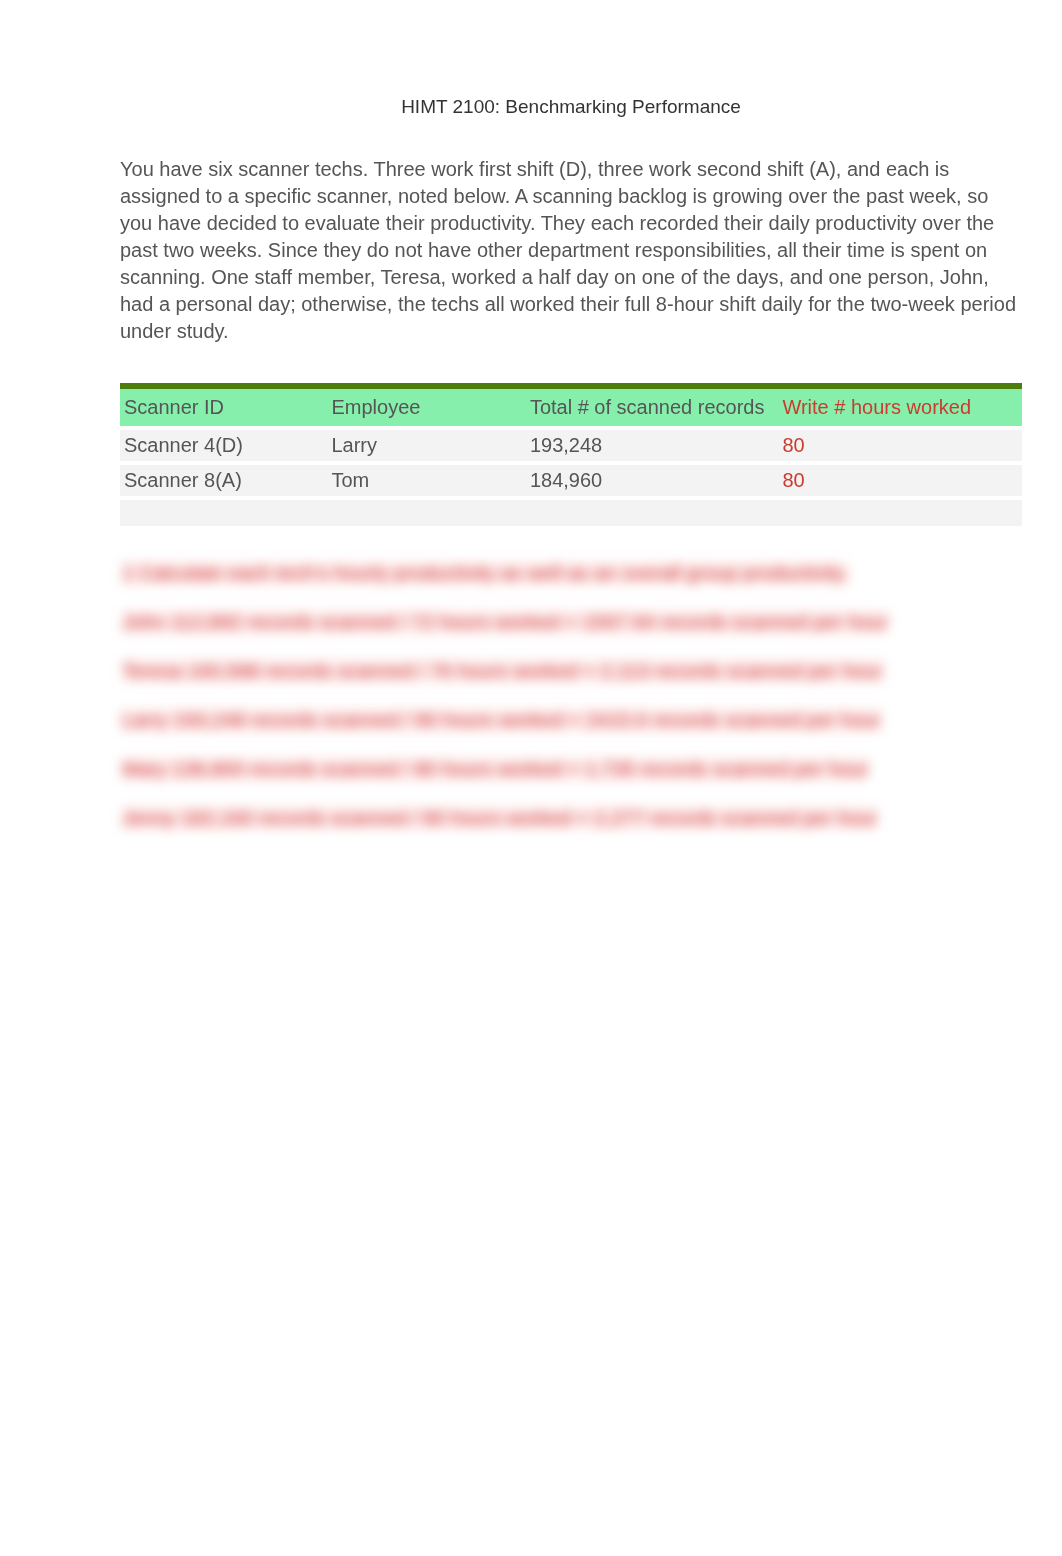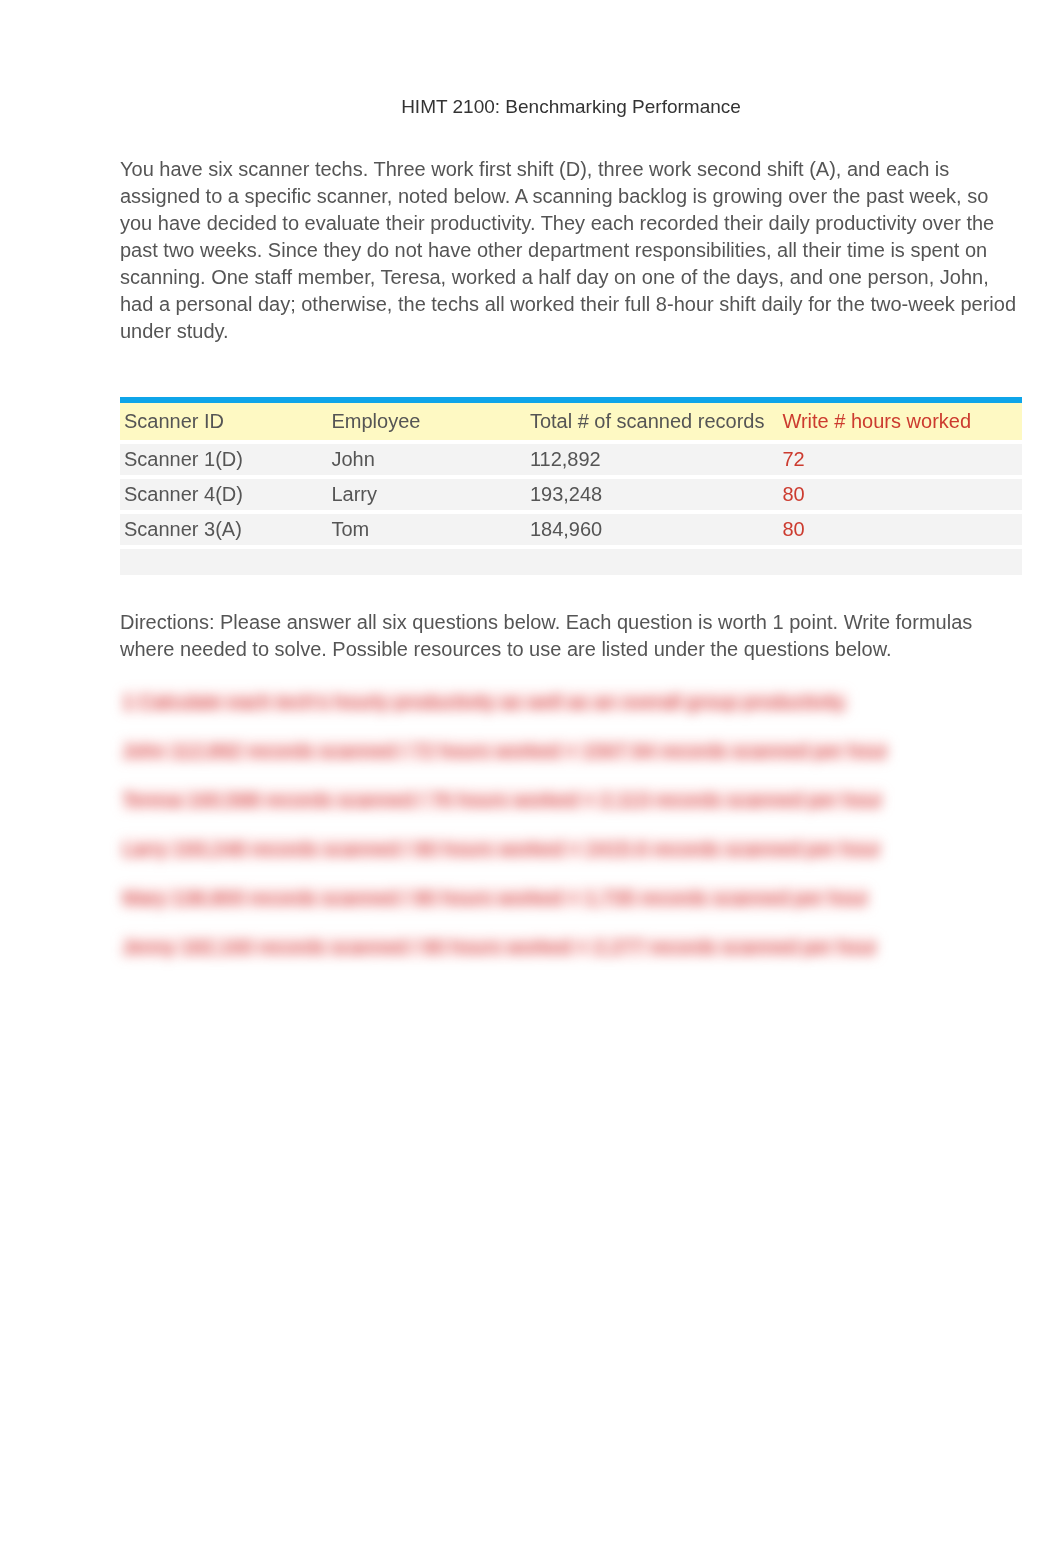--- a/index.html
+++ b/index.html
@@ -19,41 +19,41 @@
       font-size: 19px;
       font-weight: 400;
       color: #333;
       margin-bottom: 38px;
       font-family: "Segoe UI", Arial, sans-serif;
     }
     .intro {
       font-size: 20px;
       line-height: 1.35;
       color: #555;
-      margin-bottom: 52px;
+      margin-bottom: 38px;
     }
     table {
       width: 100%;
       border-collapse: collapse;
       table-layout: fixed;
       margin-bottom: 34px;
     }
     th, td {
       text-align: left;
       font-weight: 400;
       font-size: 20px;
       color: #555;
       padding: 4px 6px 4px 4px;
       vertical-align: top;
       border-top: 4px solid #fff;
       background: #f3f3f3;
     }
     thead th {
-      background: #fef9c3;
-      border-top: 6px solid #0ea5e9;
+      background: #86efac;
+      border-top: 6px solid #4d7c0f;
       padding-top: 6px;
       padding-bottom: 6px;
       line-height: 1.25;
     }
     .col-scanner { width: 23%; }
     .col-employee { width: 22%; }
     .col-records  { width: 28%; }
     .col-hours    { width: 27%; }
     .red { color: #cc3b2f; }
     tbody tr:last-child td { height: 28px; }
@@ -104,47 +104,40 @@
     <thead>
       <tr>
         <th>Scanner ID</th>
         <th>Employee</th>
         <th><span>Total # of scanned records</span></th>
         <th class="red"><span>Write # hours worked</span></th>
       </tr>
     </thead>
     <tbody>
       <tr>
-        <td>Scanner 1(D)</td>
-        <td>John</td>
-        <td>112,892</td>
-        <td class="red">72</td>
-      </tr>
-      <tr>
         <td>Scanner 4(D)</td>
         <td>Larry</td>
         <td>193,248</td>
         <td class="red">80</td>
       </tr>
       <tr>
-        <td>Scanner 3(A)</td>
+        <td>Scanner 8(A)</td>
         <td>Tom</td>
         <td>184,960</td>
         <td class="red">80</td>
       </tr>
       <tr>
         <td></td>
           <td></td>
           <td></td>
           <td></td>
       </tr>
     </tbody>
   </table>
 
-  <p class="directions">Directions: Please answer all six questions below. Each question is worth 1 point. Write formulas where needed to solve. Possible resources to use are listed under the questions below.</p>
 
   <div class="blur-wrap blurred">
     <div class="answer-block"><span class="ans-heading">1 Calculate each tech’s hourly productivity as well as an overall group productivity.</span></div>
     <div class="answer-block"><span class="ans-line">John  112,892 records scanned / 72 hours worked = 1567.94 records scanned per hour</span></div>
     <div class="answer-block"><span class="ans-line">Teresa  160,588 records scanned / 76 hours worked = 2,113 records scanned per hour</span></div>
     <div class="answer-block"><span class="ans-line">Larry    193,248 records scanned / 80 hours worked = 2415.6 records scanned per hour</span></div>
     <div class="answer-block"><span class="ans-line">Mary   138,800 records scanned / 80 hours worked = 1,735 records scanned per hour</span></div>
     <div class="answer-block"><span class="ans-line">Jenny  182,160 records scanned / 80 hours worked = 2,277 records scanned per hour</span></div>
   </div>
 </div>

